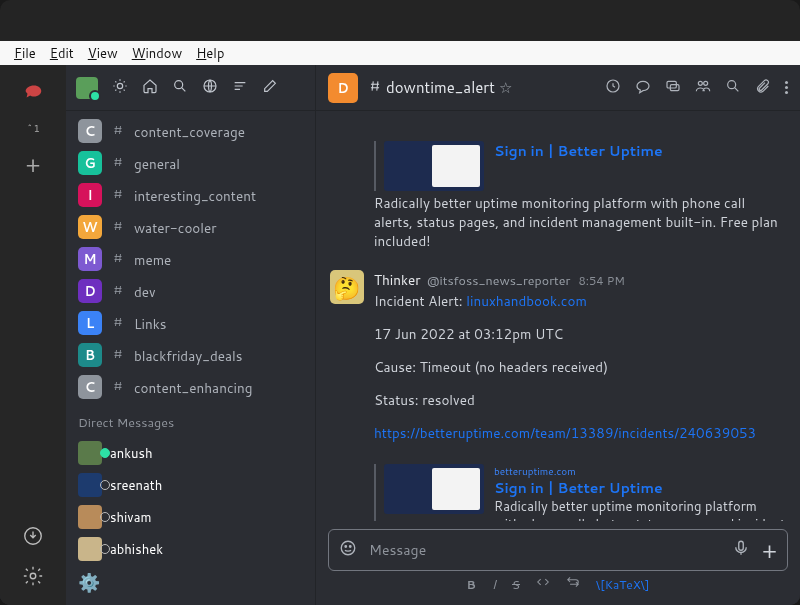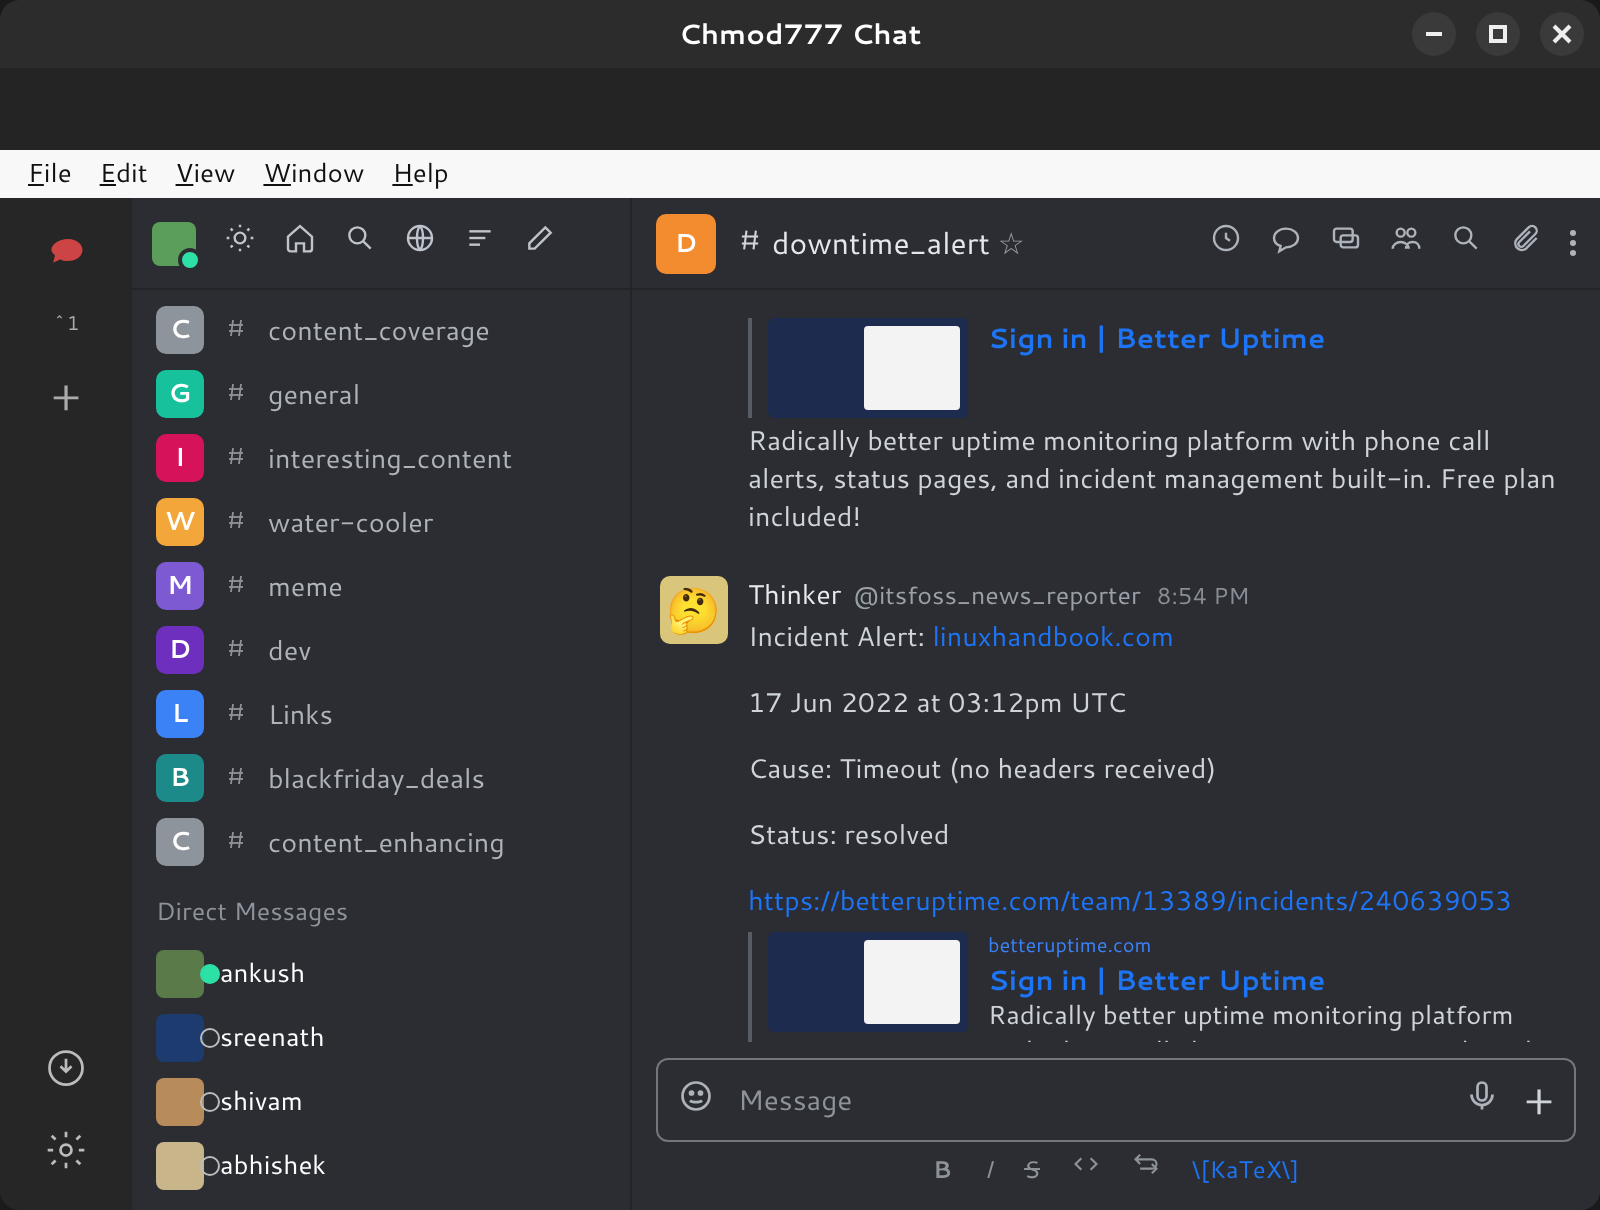--- a/index.html
+++ b/index.html
@@ -57,61 +57,40 @@
   .chat-body { flex: 1; overflow: hidden; padding: 8px 14px 4px 14px; color: #cfd3da; font-size: 13.5px; }
   .msg { display: flex; gap: 10px; padding: 6px 0; }
   .msg .avatar { width: 34px; height: 34px; border-radius: 5px; background: #d9c67a; font-size: 22px; display:flex; align-items:center; justify-content:center; }
   .msg .content { flex: 1; min-width: 0; }
   .msg .line1 { display: flex; align-items: baseline; gap: 6px; }
   .msg .author { font-weight: 400; color: #e8eaee; }
   .msg .handle { color: #9aa0a8; font-size: 12.5px; }
   .msg .time { color: #888d95; font-size: 11.5px; padding-left: 2px; }
   .msg .body { padding-top: 2px; }
   .msg .body a, .linkish { color: #1d74f5; text-decoration: none; }
-  .card { display: flex; gap: 10px; margin-top: 6px; border-left: 2px solid #575b64; padding-left: 8px; }
+  .card { display: flex; gap: 10px; margin-top: 22px; border-left: 2px solid #575b64; padding-left: 8px; }
   .card .thumb { width: 100px; height: 50px; background: #1d2b4f; border-radius: 3px; position:relative; overflow:hidden; }
   .card .thumb::after { content:""; position:absolute; right:4px; top:4px; bottom:4px; width:48px; background:#f3f3f3; border-radius:2px; }
   .card .cardtext { flex: 1; }
   .card .domain { color: #3b82f6; font-size: 10px; }
   .card .title { color: #1d74f5; font-weight: 600; font-size: 14px; }
   .card .desc { color: #cfd3da; font-size: 13px; line-height:1.35; }
   .chat-input-wrap { padding: 8px 12px 4px; }
   .chat-input { border: 1px solid #72767f; border-radius: 6px; height: 42px; display: flex; align-items: center; padding: 0 10px; gap: 12px; color: #8e939b; }
   .chat-input svg { width: 18px; height: 18px; stroke: #aeb3bb; stroke-width: 1.8; fill: none; }
   .chat-input .placeholder { flex: 1; color: #8e939b; font-size: 14px; }
   .chat-format { display: flex; gap: 16px; justify-content: center; padding: 4px 0 8px; color: #8e939b; font-size: 12px; align-items:center; }
   .chat-format svg { width:14px; height:14px; stroke:#8e939b; stroke-width:1.8; fill:none; }
   .chat-format .katex { color: #1d74f5; }
 </style>
 </head>
 <body>
 
 <div class="window">
 
-  <div class="titlebar">
-    <div class="titlebar-title">Chmod777 Chat</div>
-    <div class="titlebar-buttons">
-      <div class="tb-btn">
-          <svg viewBox="0 0 10 10">
-            <line x1="1" y1="5" x2="9" y2="5"></line>
-          </svg>
-        </div>
-      <div class="tb-btn">
-          <svg viewBox="0 0 10 10">
-            <rect x="1.5" y="1.5" width="7" height="7"></rect>
-          </svg>
-        </div>
-      <div class="tb-btn">
-          <svg viewBox="0 0 10 10">
-            <line x1="1" y1="1" x2="9" y2="9"></line>
-            <line x1="9" y1="1" x2="1" y2="9"></line>
-          </svg>
-        </div>
-    </div>
-  </div>
 
   <div class="menubar">
     <div class="menubar-item"><span class="mn-u">F</span>ile</div>
     <div class="menubar-item"><span class="mn-u">E</span>dit</div>
     <div class="menubar-item"><span class="mn-u">V</span>iew</div>
     <div class="menubar-item"><span class="mn-u">W</span>indow</div>
     <div class="menubar-item"><span class="mn-u">H</span>elp</div>
   </div>
 
   <div class="workspace">

